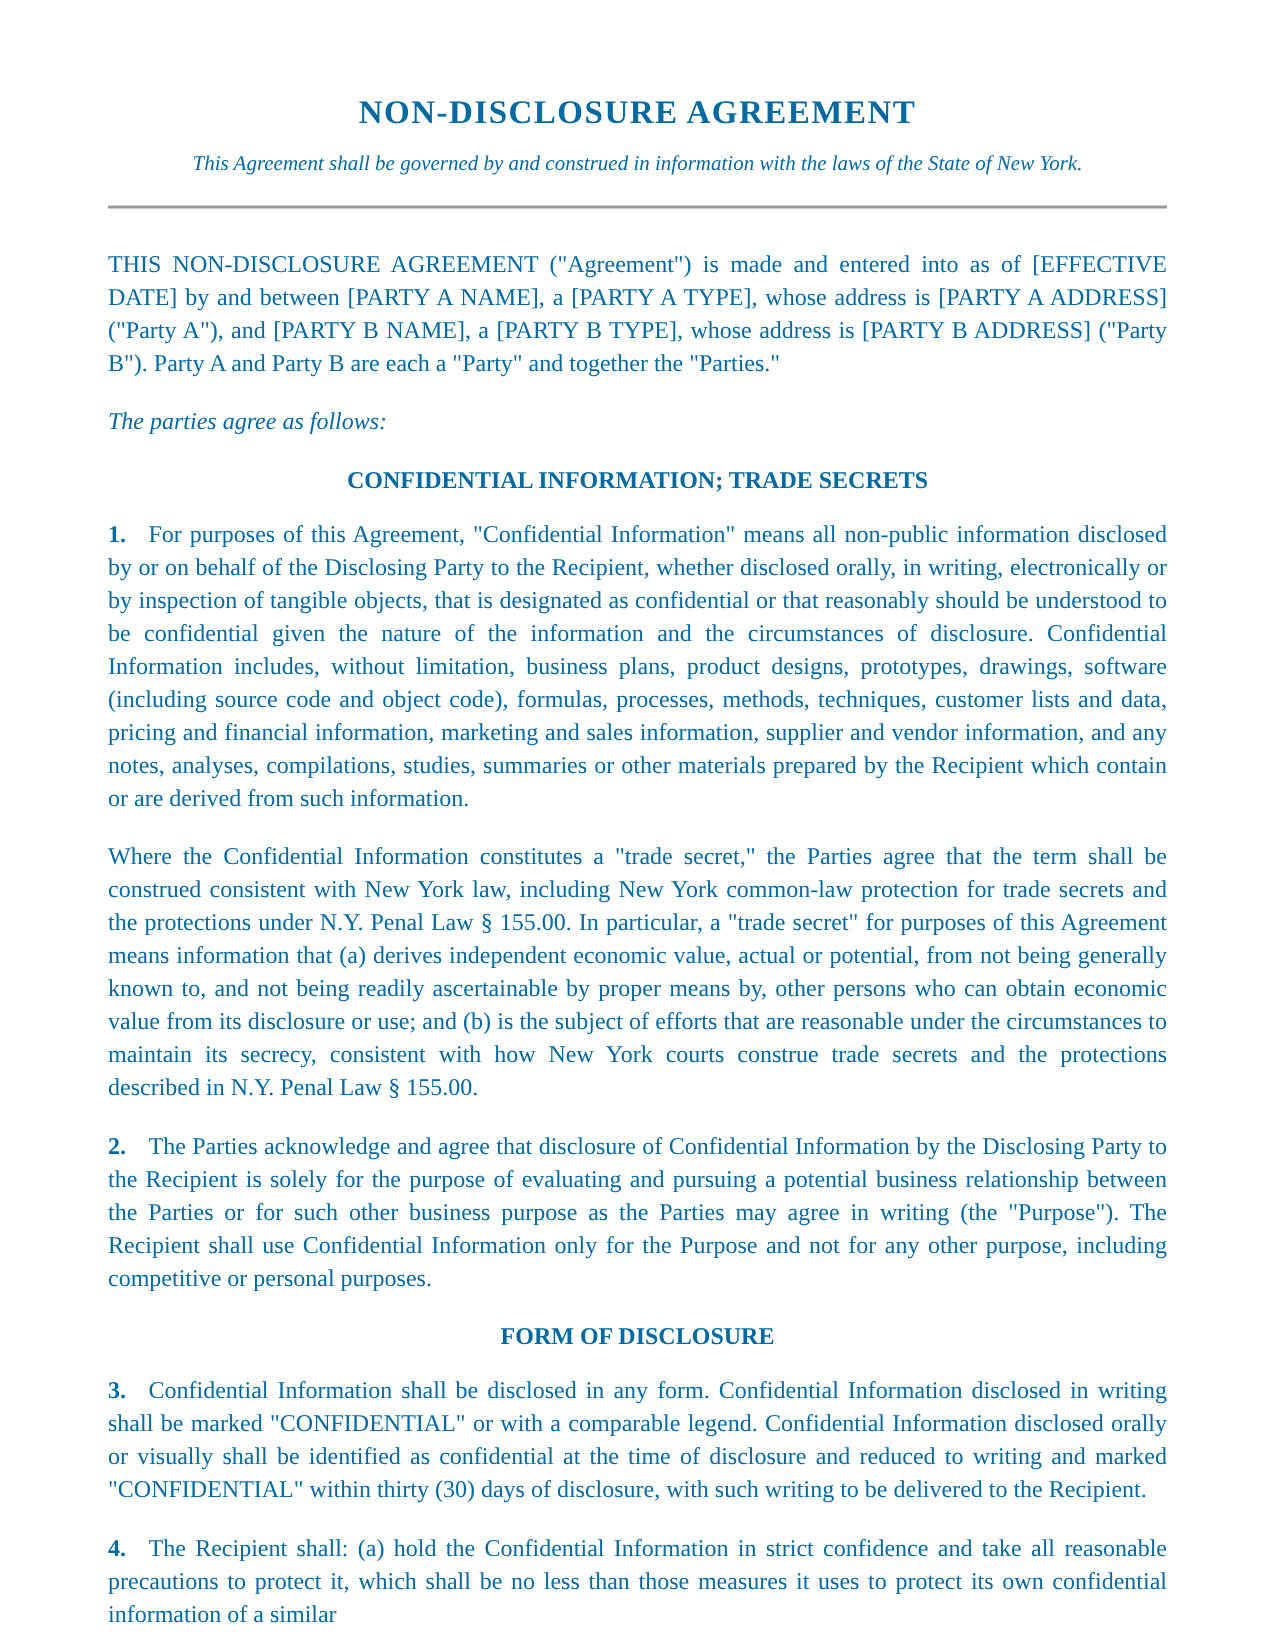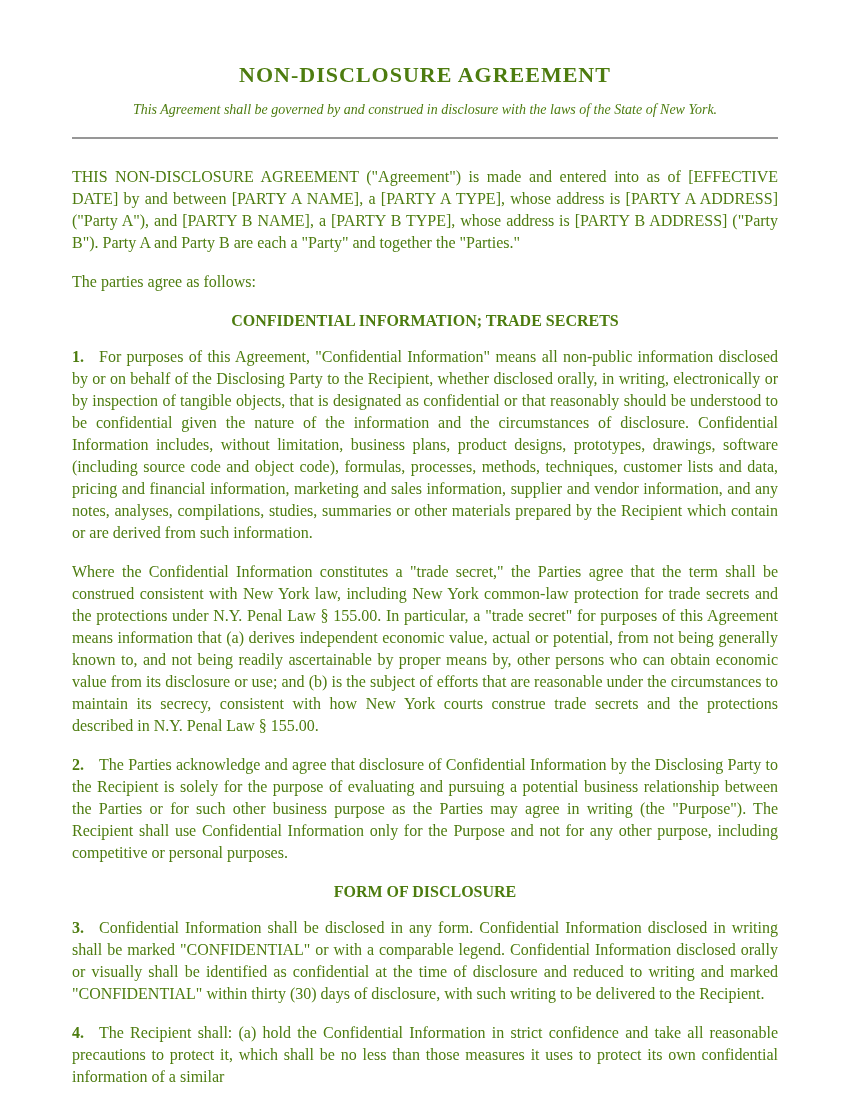--- a/index.html
+++ b/index.html
@@ -15,21 +15,21 @@
   .page {
     box-sizing: border-box;
     width: 850px;
     height: 1100px;
     padding: 0 72px;
     overflow: hidden;
     background: #ffffff;
     font-family: "Liberation Serif", "DejaVu Serif", serif;
     font-size: 16px;
     line-height: 22px;
-    color: #4d7c0f;
+    color: #0369a1;
   }
   .doc-title {
     margin: 62px 0 0 0;
     text-align: center;
     font-size: 22px;
     line-height: 26px;
     font-weight: bold;
     letter-spacing: 1px;
   }
   .doc-subtitle {
@@ -45,41 +45,42 @@
     height: 2px;
     background: #979797;
   }
   p.body-para {
     margin: 0 0 17px 0;
     text-align: justify;
   }
   p.agree-line {
     margin: 0 0 17px 0;
     text-align: left;
+    font-style: italic;
   }
   h2.section-heading {
     margin: 7px 0 14px 0;
     font-size: 16px;
     line-height: 22px;
     font-weight: bold;
     text-align: center;
   }
   .pnum {
     font-weight: bold;
     margin-right: 15px;
   }
 </style>
 </head>
 <body>
 
 <div class="page">
 
   <h1 class="doc-title">NON-DISCLOSURE AGREEMENT</h1>
 
-  <div class="doc-subtitle">This Agreement shall be governed by and construed in disclosure with the laws of the State of New York.</div>
+  <div class="doc-subtitle">This Agreement shall be governed by and construed in information with the laws of the State of New York.</div>
 
   <hr class="divider">
 
   <p class="body-para">THIS NON-DISCLOSURE AGREEMENT ("Agreement") is made and entered into as of [EFFECTIVE DATE] by and between [PARTY A NAME], a [PARTY A TYPE], whose address is [PARTY A ADDRESS] ("Party A"), and [PARTY B NAME], a [PARTY B TYPE], whose address is [PARTY B ADDRESS] ("Party B"). Party A and Party B are each a "Party" and together the "Parties."</p>
 
   <p class="agree-line">The parties agree as follows:</p>
 
   <div class="section">
     <h2 class="section-heading">CONFIDENTIAL INFORMATION; TRADE SECRETS</h2>
     <p class="body-para"><span class="pnum">1.</span><span>For purposes of this Agreement, "Confidential Information" means all non-public information disclosed by or on behalf of the Disclosing Party to the Recipient, whether disclosed orally, in writing, electronically or by inspection of tangible objects, that is designated as confidential or that reasonably should be understood to be confidential given the nature of the information and the circumstances of disclosure. Confidential Information includes, without limitation, business plans, product designs, prototypes, drawings, software (including source code and object code), formulas, processes, methods, techniques, customer lists and data, pricing and financial information, marketing and sales information, supplier and vendor information, and any notes, analyses, compilations, studies, summaries or other materials prepared by the Recipient which contain or are derived from such information.</span></p>

